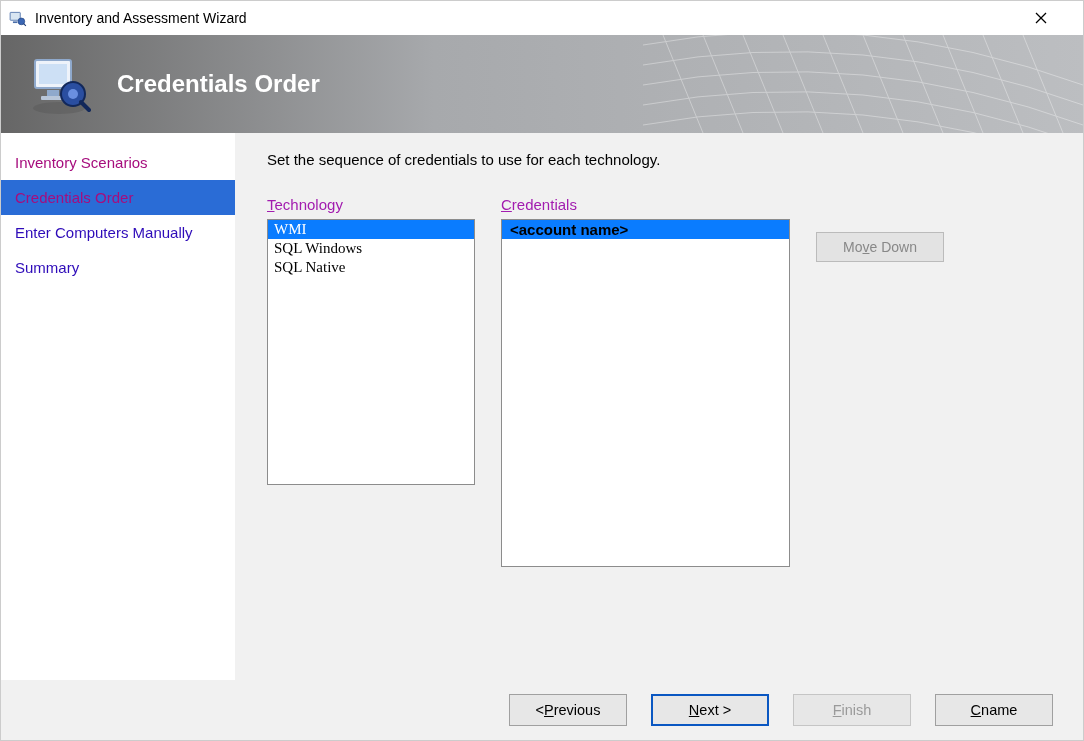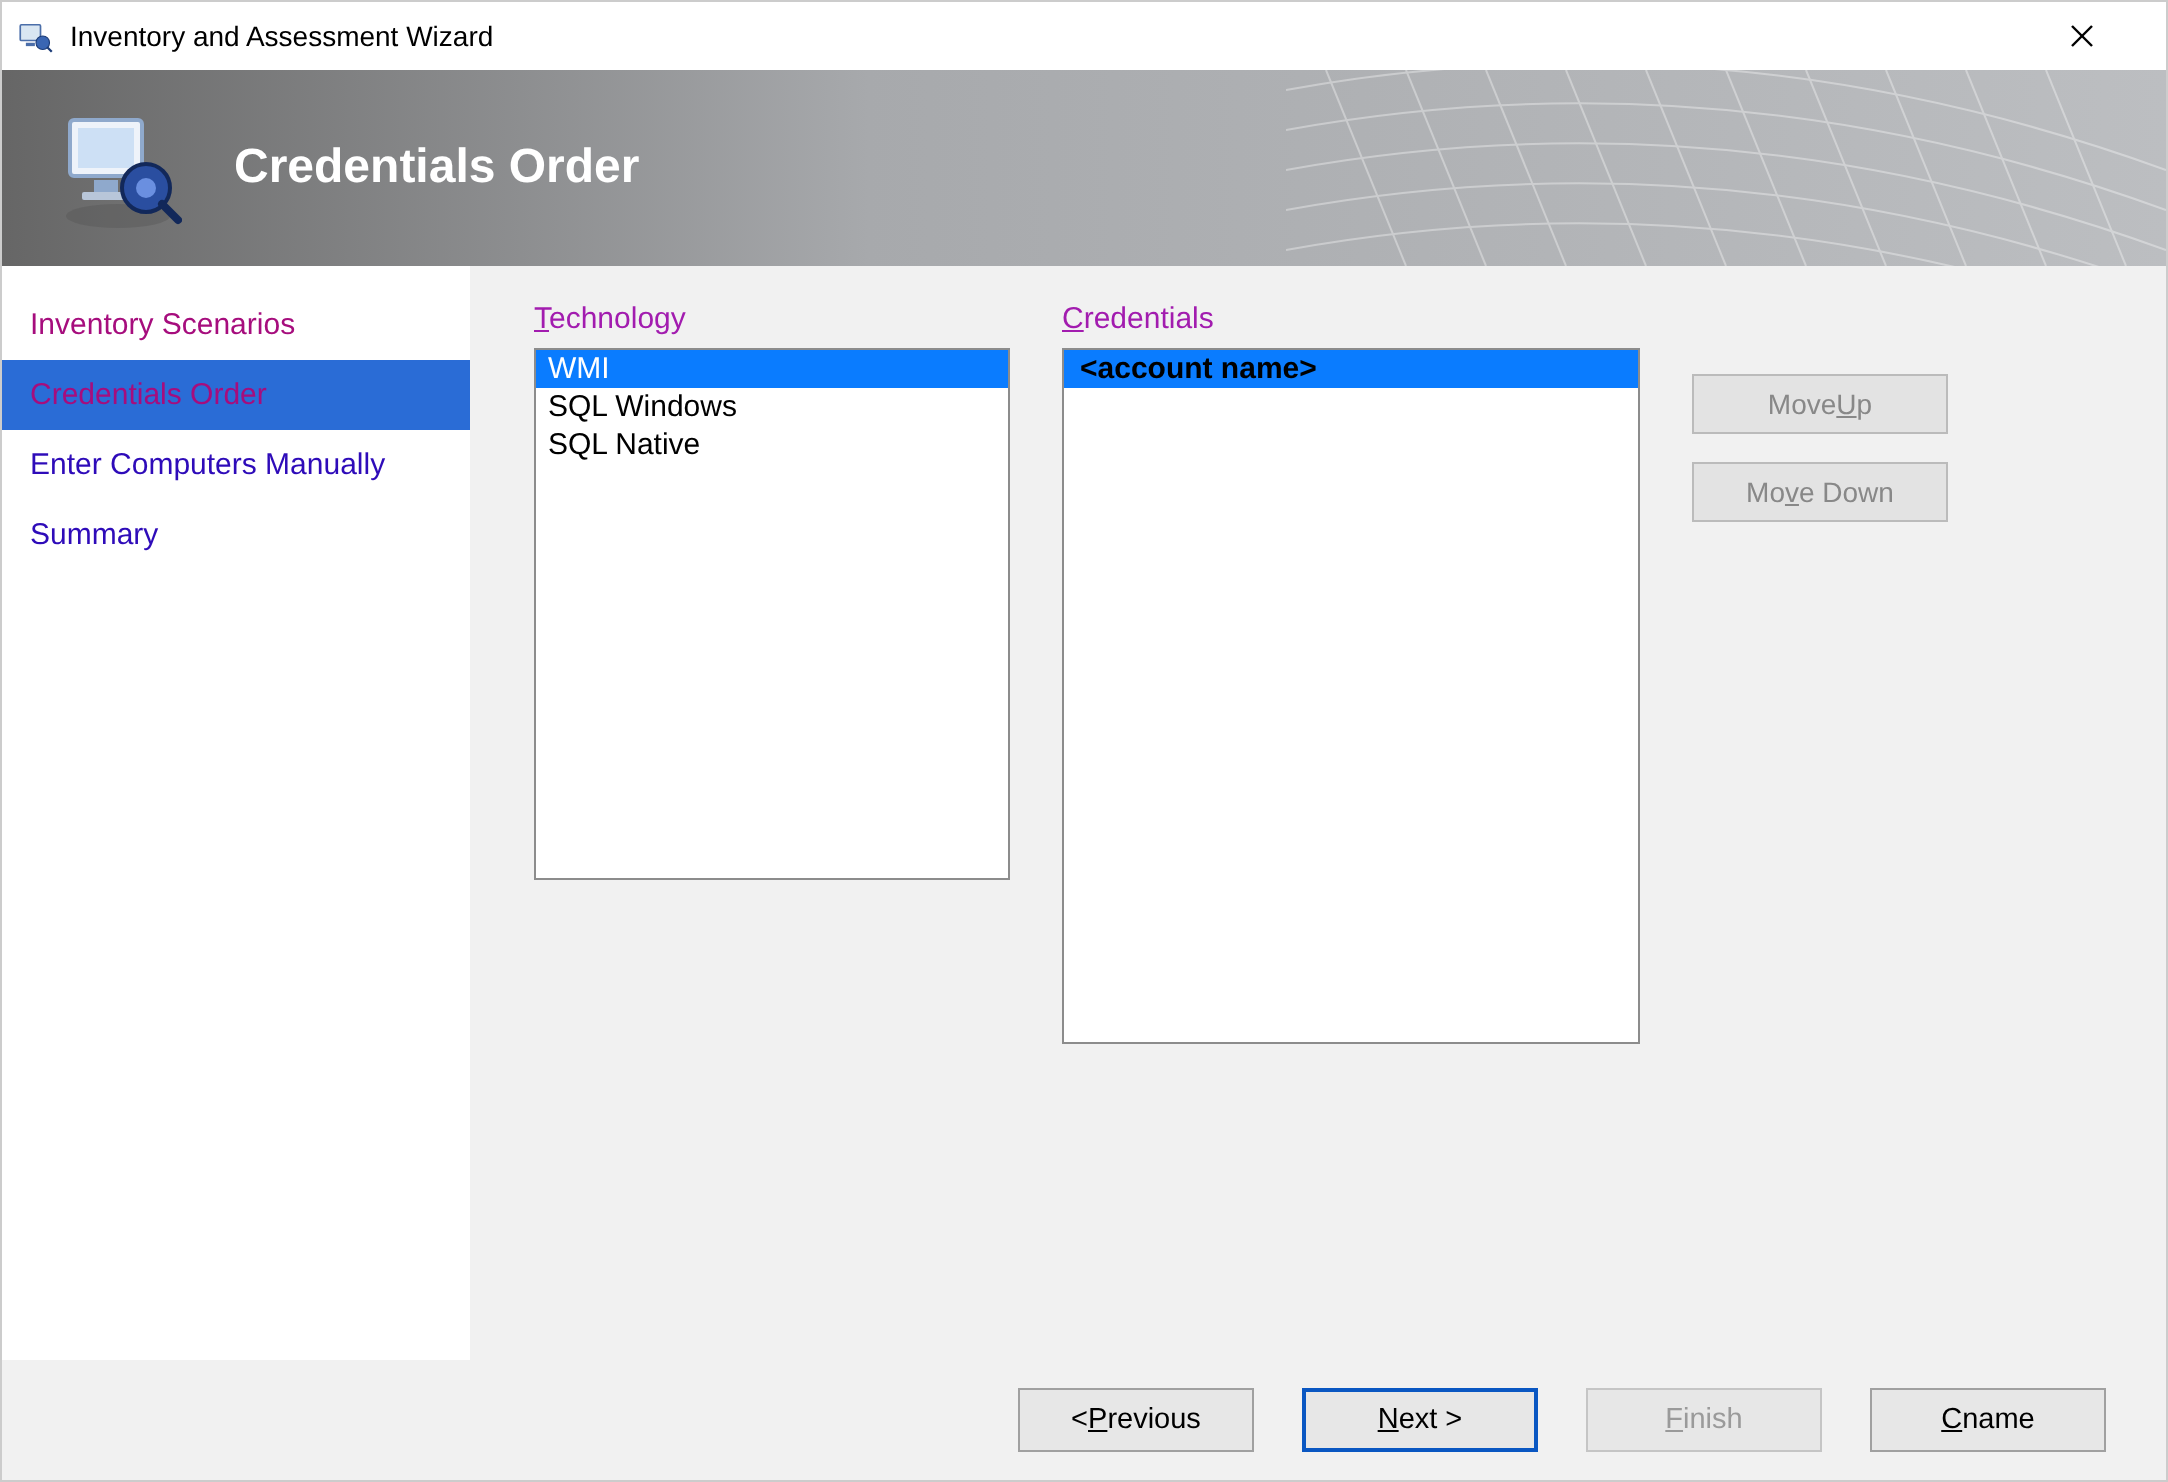--- a/index.html
+++ b/index.html
@@ -114,21 +114,21 @@
       color: #a21caf;
       margin-bottom: 6px;
     }
     .col-label .ul { text-decoration: underline; }
     .listbox {
       background: #fff;
       border: 1px solid #8c8c8c;
       font-size: 15px;
       overflow: auto;
     }
-    .listbox.tech { width: 238px; height: 266px; }
+    .listbox.tech { width: 208px; height: 266px; font-family: Liberation Serif, serif; }
     .listbox.cred { width: 289px; height: 348px; }
     .list-item {
       padding: 1px 6px;
       cursor: pointer;
       white-space: nowrap;
     }
     .list-item.selected {
       background: #0a7cff;
       color: #fff;
     }
@@ -249,20 +249,21 @@
 
 <div class="body">
   <div class="sidebar">
     <div class="sidebar-item visited">Inventory Scenarios</div>
     <div class="sidebar-item visited selected">Credentials Order</div>
     <div class="sidebar-item">Enter Computers Manually</div>
     <div class="sidebar-item">Summary</div>
   </div>
 
   <div class="content">
+    <div class="content-sub">Set the sequence of credentials to use for each technology.</div>
 
     <div class="columns">
 
       <div>
         <div class="col-label">
           <span class="ul">T</span><span class="label-nounder">echnology</span>
         </div>
         <div class="listbox tech">
           <div class="list-item selected">WMI</div>
           <div class="list-item">SQL Windows</div>
@@ -274,25 +275,20 @@
         <div class="col-label">
           <span class="ul">C</span><span class="label-nounder">redentials</span>
         </div>
         <div class="listbox cred">
           <div class="cred-item selected">&lt;account name&gt;</div>
         </div>
       </div>
 
       <div class="btn-col">
         <div style="height:22px"></div>
-        <div class="btn">
-          <span>Move </span>
-            <span class="ul">U</span>
-            <span>p</span>
-        </div>
         <div class="btn">
           <span>Mo</span>
             <span class="ul">v</span>
             <span>e Down</span>
         </div>
       </div>
     </div>
   </div>
 </div>
 

